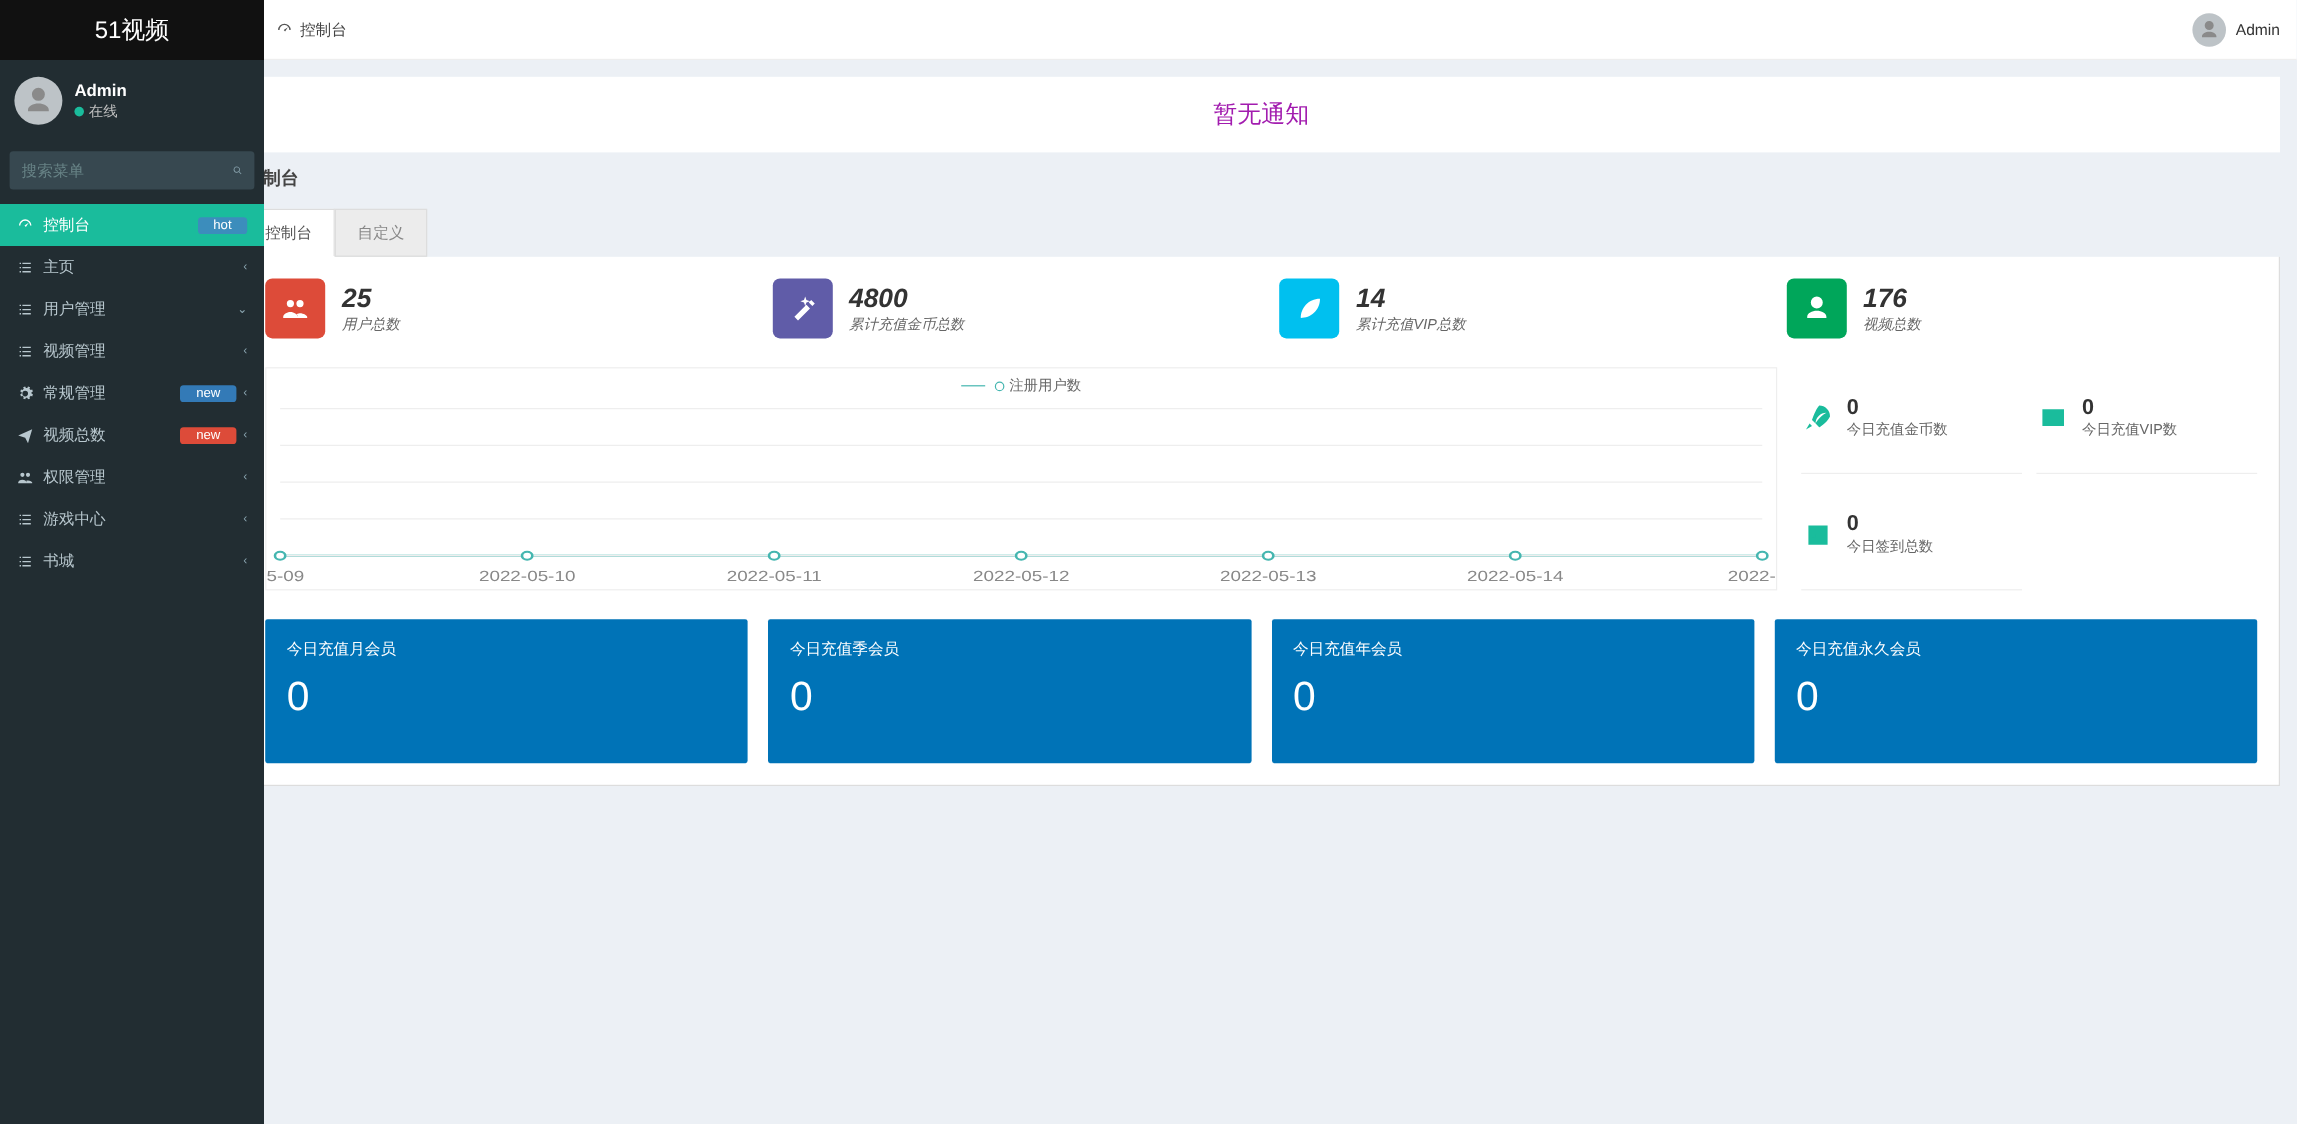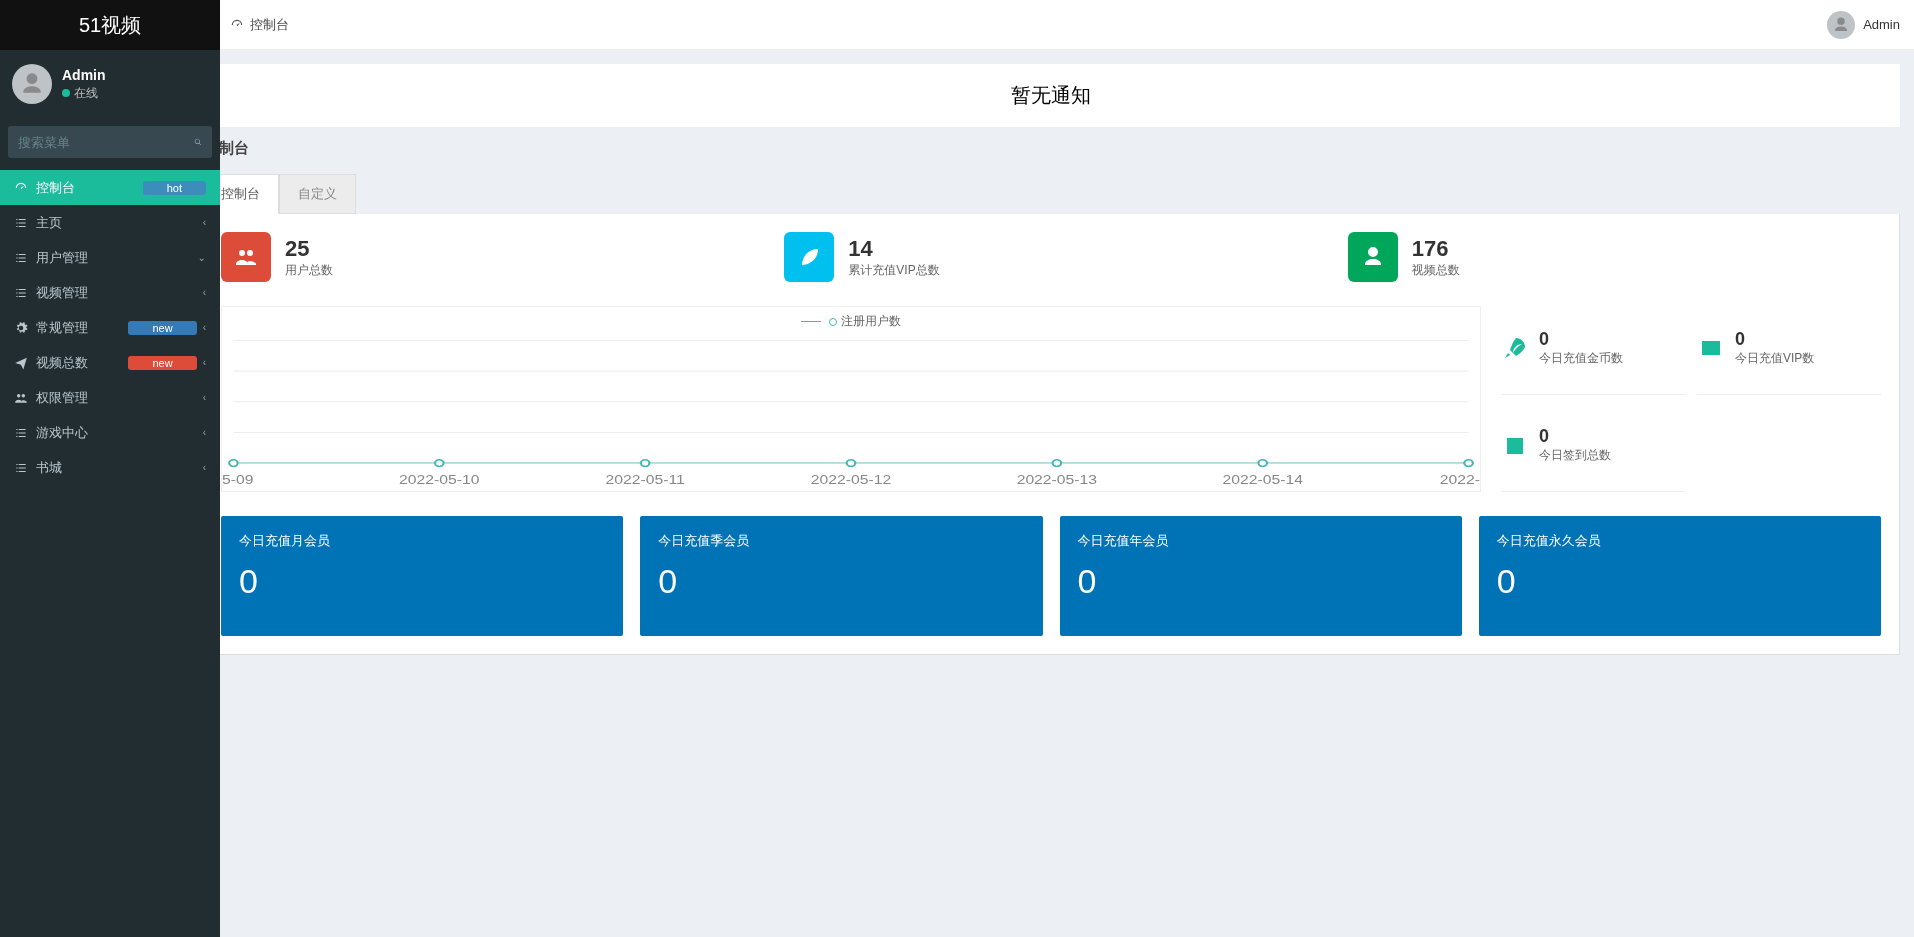--- a/index.html
+++ b/index.html
@@ -57,21 +57,21 @@
   display: flex; align-items: center;
   height: 35px; padding: 0 14px;
   color: #b8c7ce; font-size: 13px;
   cursor: pointer;
 }
 .nav li.active { background: #1abc9c; color: #fff; }
 .nav .nicon { width: 14px; margin-right: 8px; display: inline-flex; align-items: center; }
 .nav .nicon svg { width: 14px; height: 14px; fill: currentColor; }
 .nav .nlabel { flex: 1; }
 .nav .badge {
-  font-size: 11px; padding: 1px 24px; border-radius: 3px;
+  font-size: 11px; padding: 1px 13px; border-radius: 3px;
   color: #fff;
 }
 .badge.hot { background: #3c8dbc; }
 .badge.new { background: #dd4b39; }
 .nav .chev { font-size: 10px; color: #8aa4af; margin-left: 6px; }
 .nav .chev.down { transform: none; }
 
 
 .main {
   margin-left: 188px;
@@ -92,21 +92,21 @@
 .topbar .crumb svg { width: 14px; height: 14px; fill: #555; }
 .topbar .spacer { flex: 1; }
 .topbar .useritem { display: flex; align-items: center; gap: 8px; color: #333; }
 .topbar .avatar.sm { width: 28px; height: 28px; }
 .topbar .avatar.sm svg { width: 18px; height: 18px; }
 
 
 .notice {
   background: #fff; margin: 14px 14px 0;
   padding: 18px 24px; text-align: center;
-  color: #000000;
+  color: #a21caf;
 }
 .notice h3 { font-size: 20px; font-weight: 500; }
 
 
 .sec-head {
   padding: 12px 16px 6px;
   color: #444;
 }
 .sec-head .title { font-size: 15px; font-weight: 600; margin-bottom: 4px; }
 .sec-head .desc { font-size: 12px; color: #666; }
@@ -128,20 +128,21 @@
   background: #fff; margin: 0 14px 14px;
   border: 1px solid #ddd; border-top: 0;
   padding: 18px;
 }
 
 
 .stats-row { display: flex; gap: 30px; }
 .stat {
   display: flex; align-items: center; gap: 14px;
   flex: 1;
+  font-style: italic;
 }
 .stat .ibox {
   width: 50px; height: 50px; border-radius: 6px;
   display: flex; align-items: center; justify-content: center;
 }
 .stat .ibox svg { width: 24px; height: 24px; fill: #fff; }
 .stat .num { font-size: 22px; font-weight: 700; color: #333; }
 .stat .lbl { font-size: 12px; color: #666; }
 .c-red { background: #dd4b39; }
 .c-purple { background: #605ca8; }
@@ -356,20 +357,31 @@
     <div class="stats-row" id="stats">
         <div class="stat">
           <div class="ibox c-red">
             <svg viewBox="0 0 24 24">
               <path d="M8 11a3 3 0 1 0-3-3 3 3 0 0 0 3 3zm8 0a3 3 0 1 0-3-3 3 3 0 0 0 3 3zM2 19c0-2 3-4 6-4s6 2 6 4v1H2zm12 0c0-1 0-2-1-2 1-1 3-1 3-1 3 0 6 2 6 3v1h-8z"></path>
             </svg>
           </div>
           <div>
             <div class="num">25</div>
             <div class="lbl">用户总数</div>
+          </div>
+        </div>
+        <div class="stat">
+          <div class="ibox c-purple">
+            <svg viewBox="0 0 24 24">
+              <path d="M5 19l10-10 3 3L8 22zm12-12l2-2 3 3-2 2zM14 2l1 3 3 1-3 1-1 3-1-3-3-1 3-1z"></path>
+            </svg>
+          </div>
+          <div>
+            <div class="num">4800</div>
+            <div class="lbl">累计充值金币总数</div>
           </div>
         </div>
         <div class="stat">
           <div class="ibox c-teal">
             <svg viewBox="0 0 24 24">
               <path d="M5 20c0-8 6-16 16-16 0 10-8 16-16 16zm0 0c2-6 6-10 12-12"></path>
             </svg>
           </div>
           <div>
             <div class="num">14</div>

